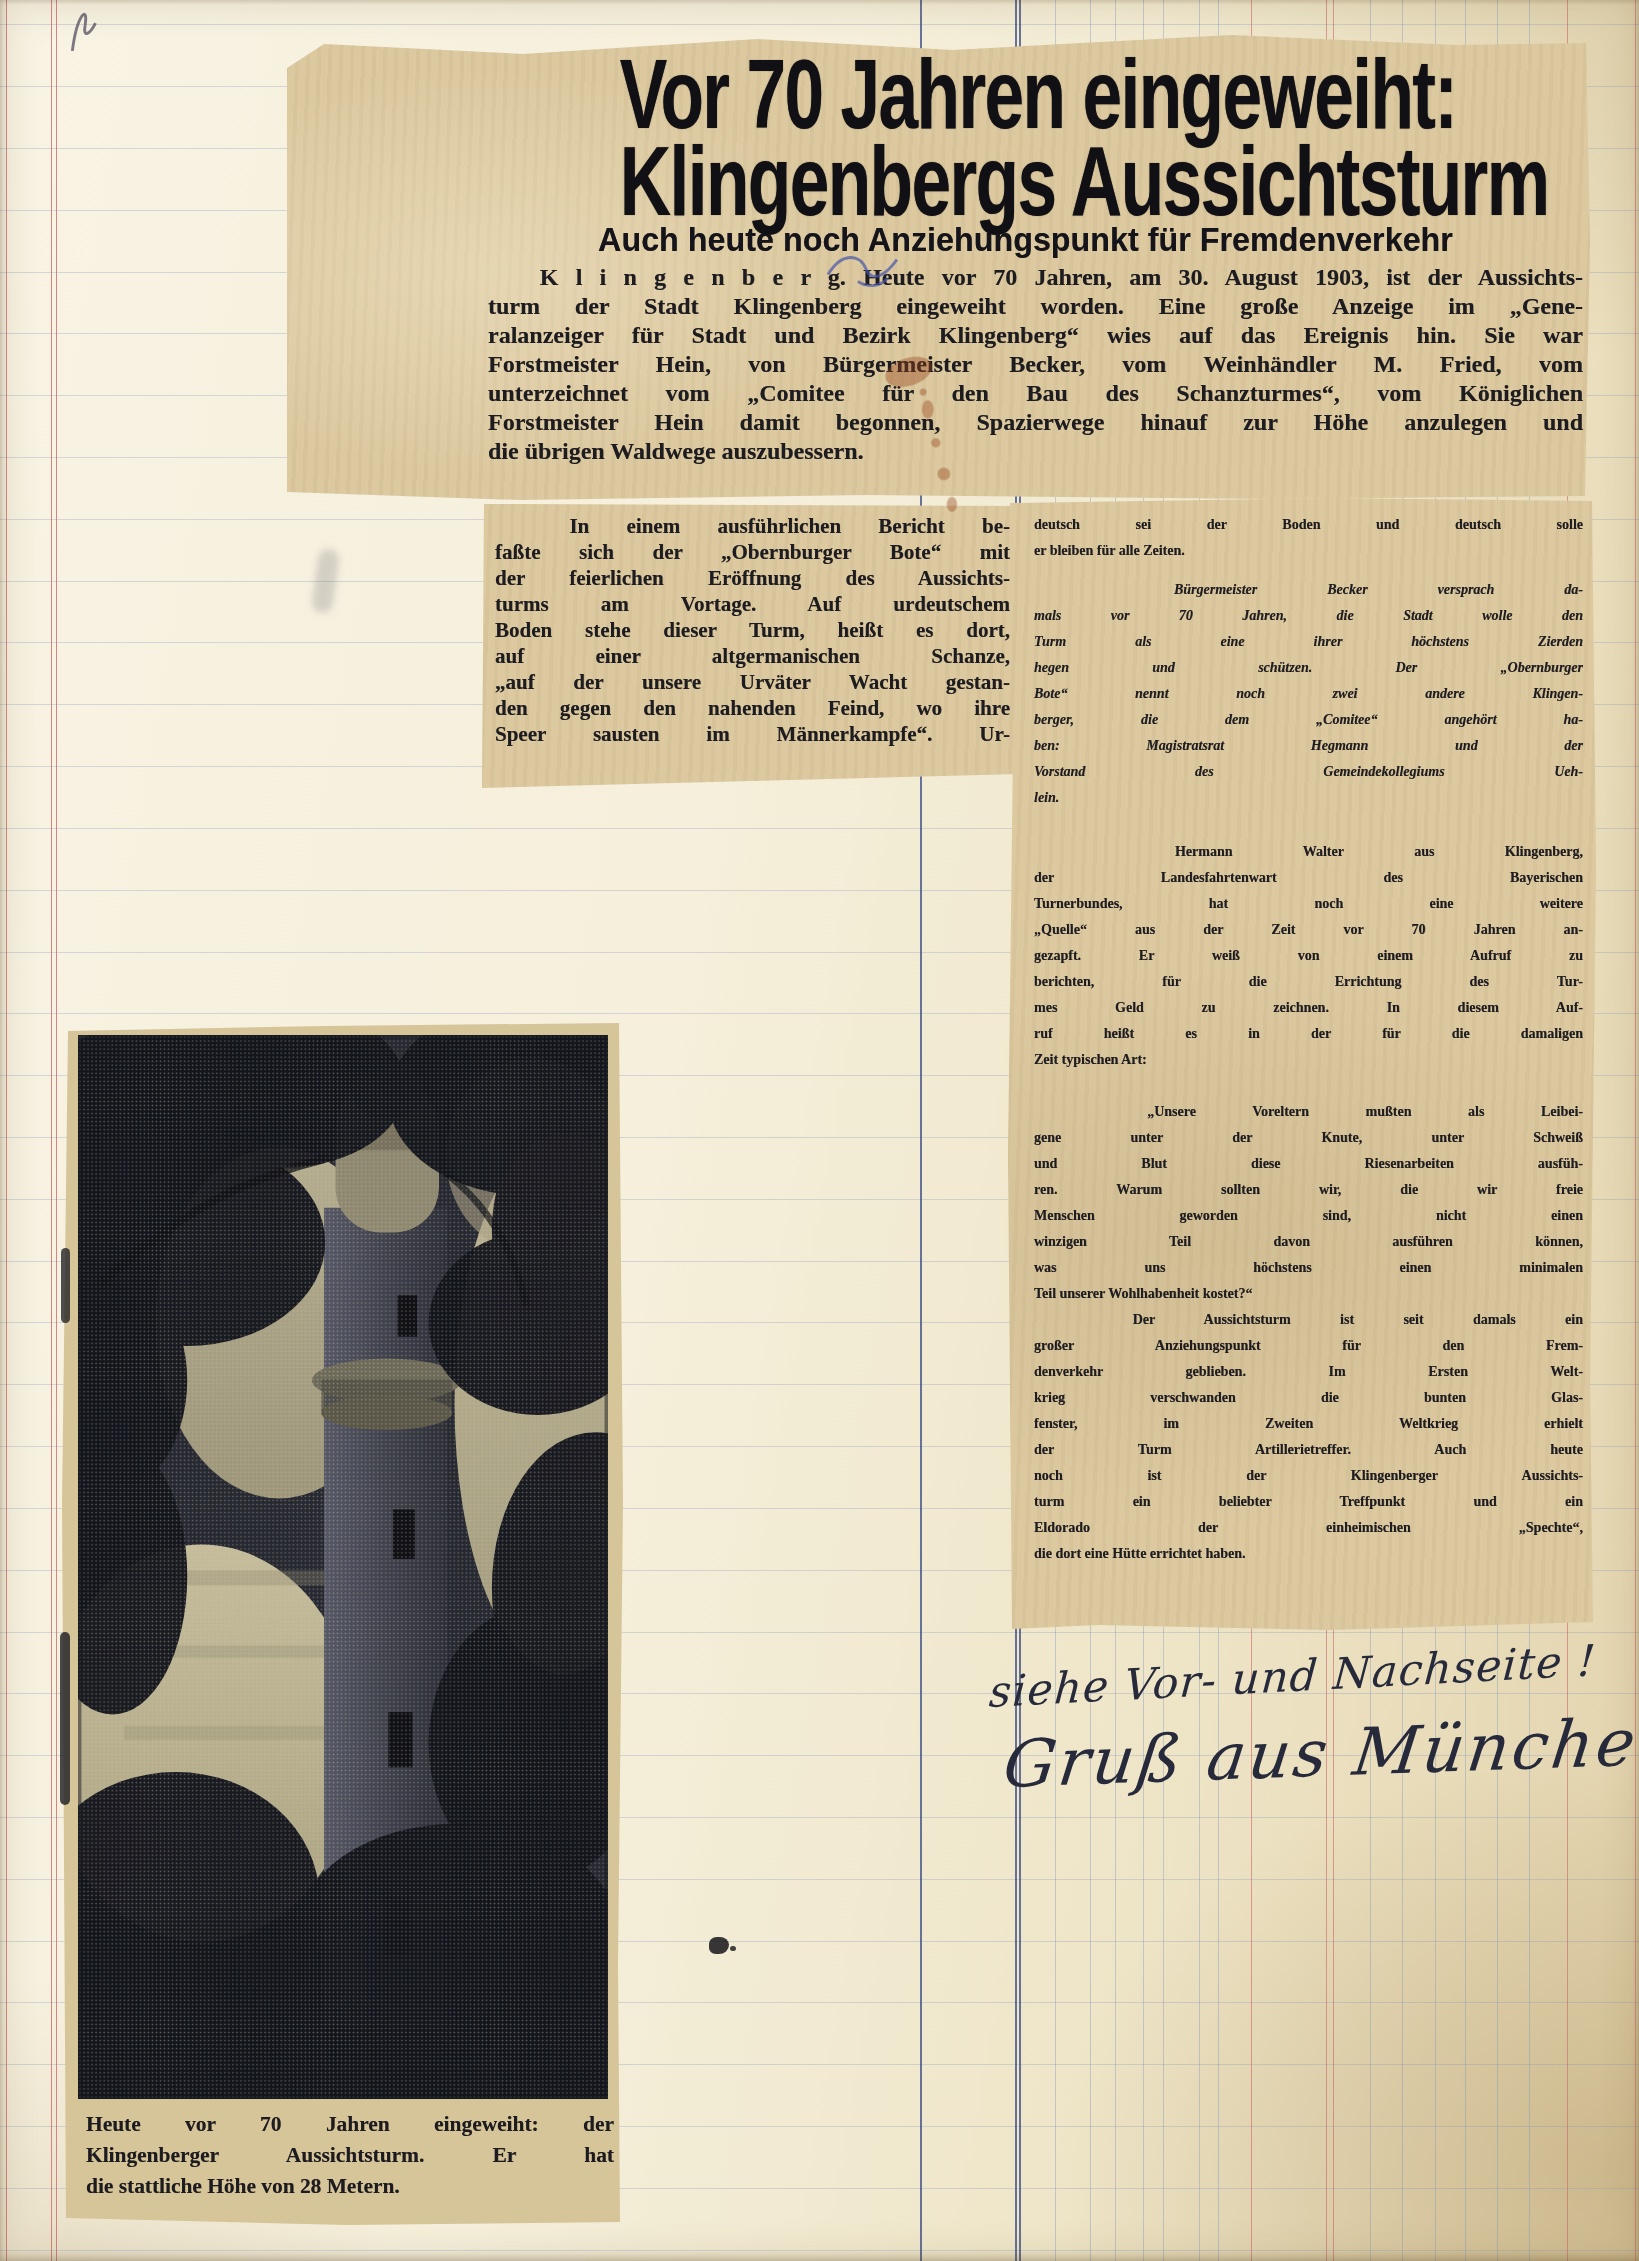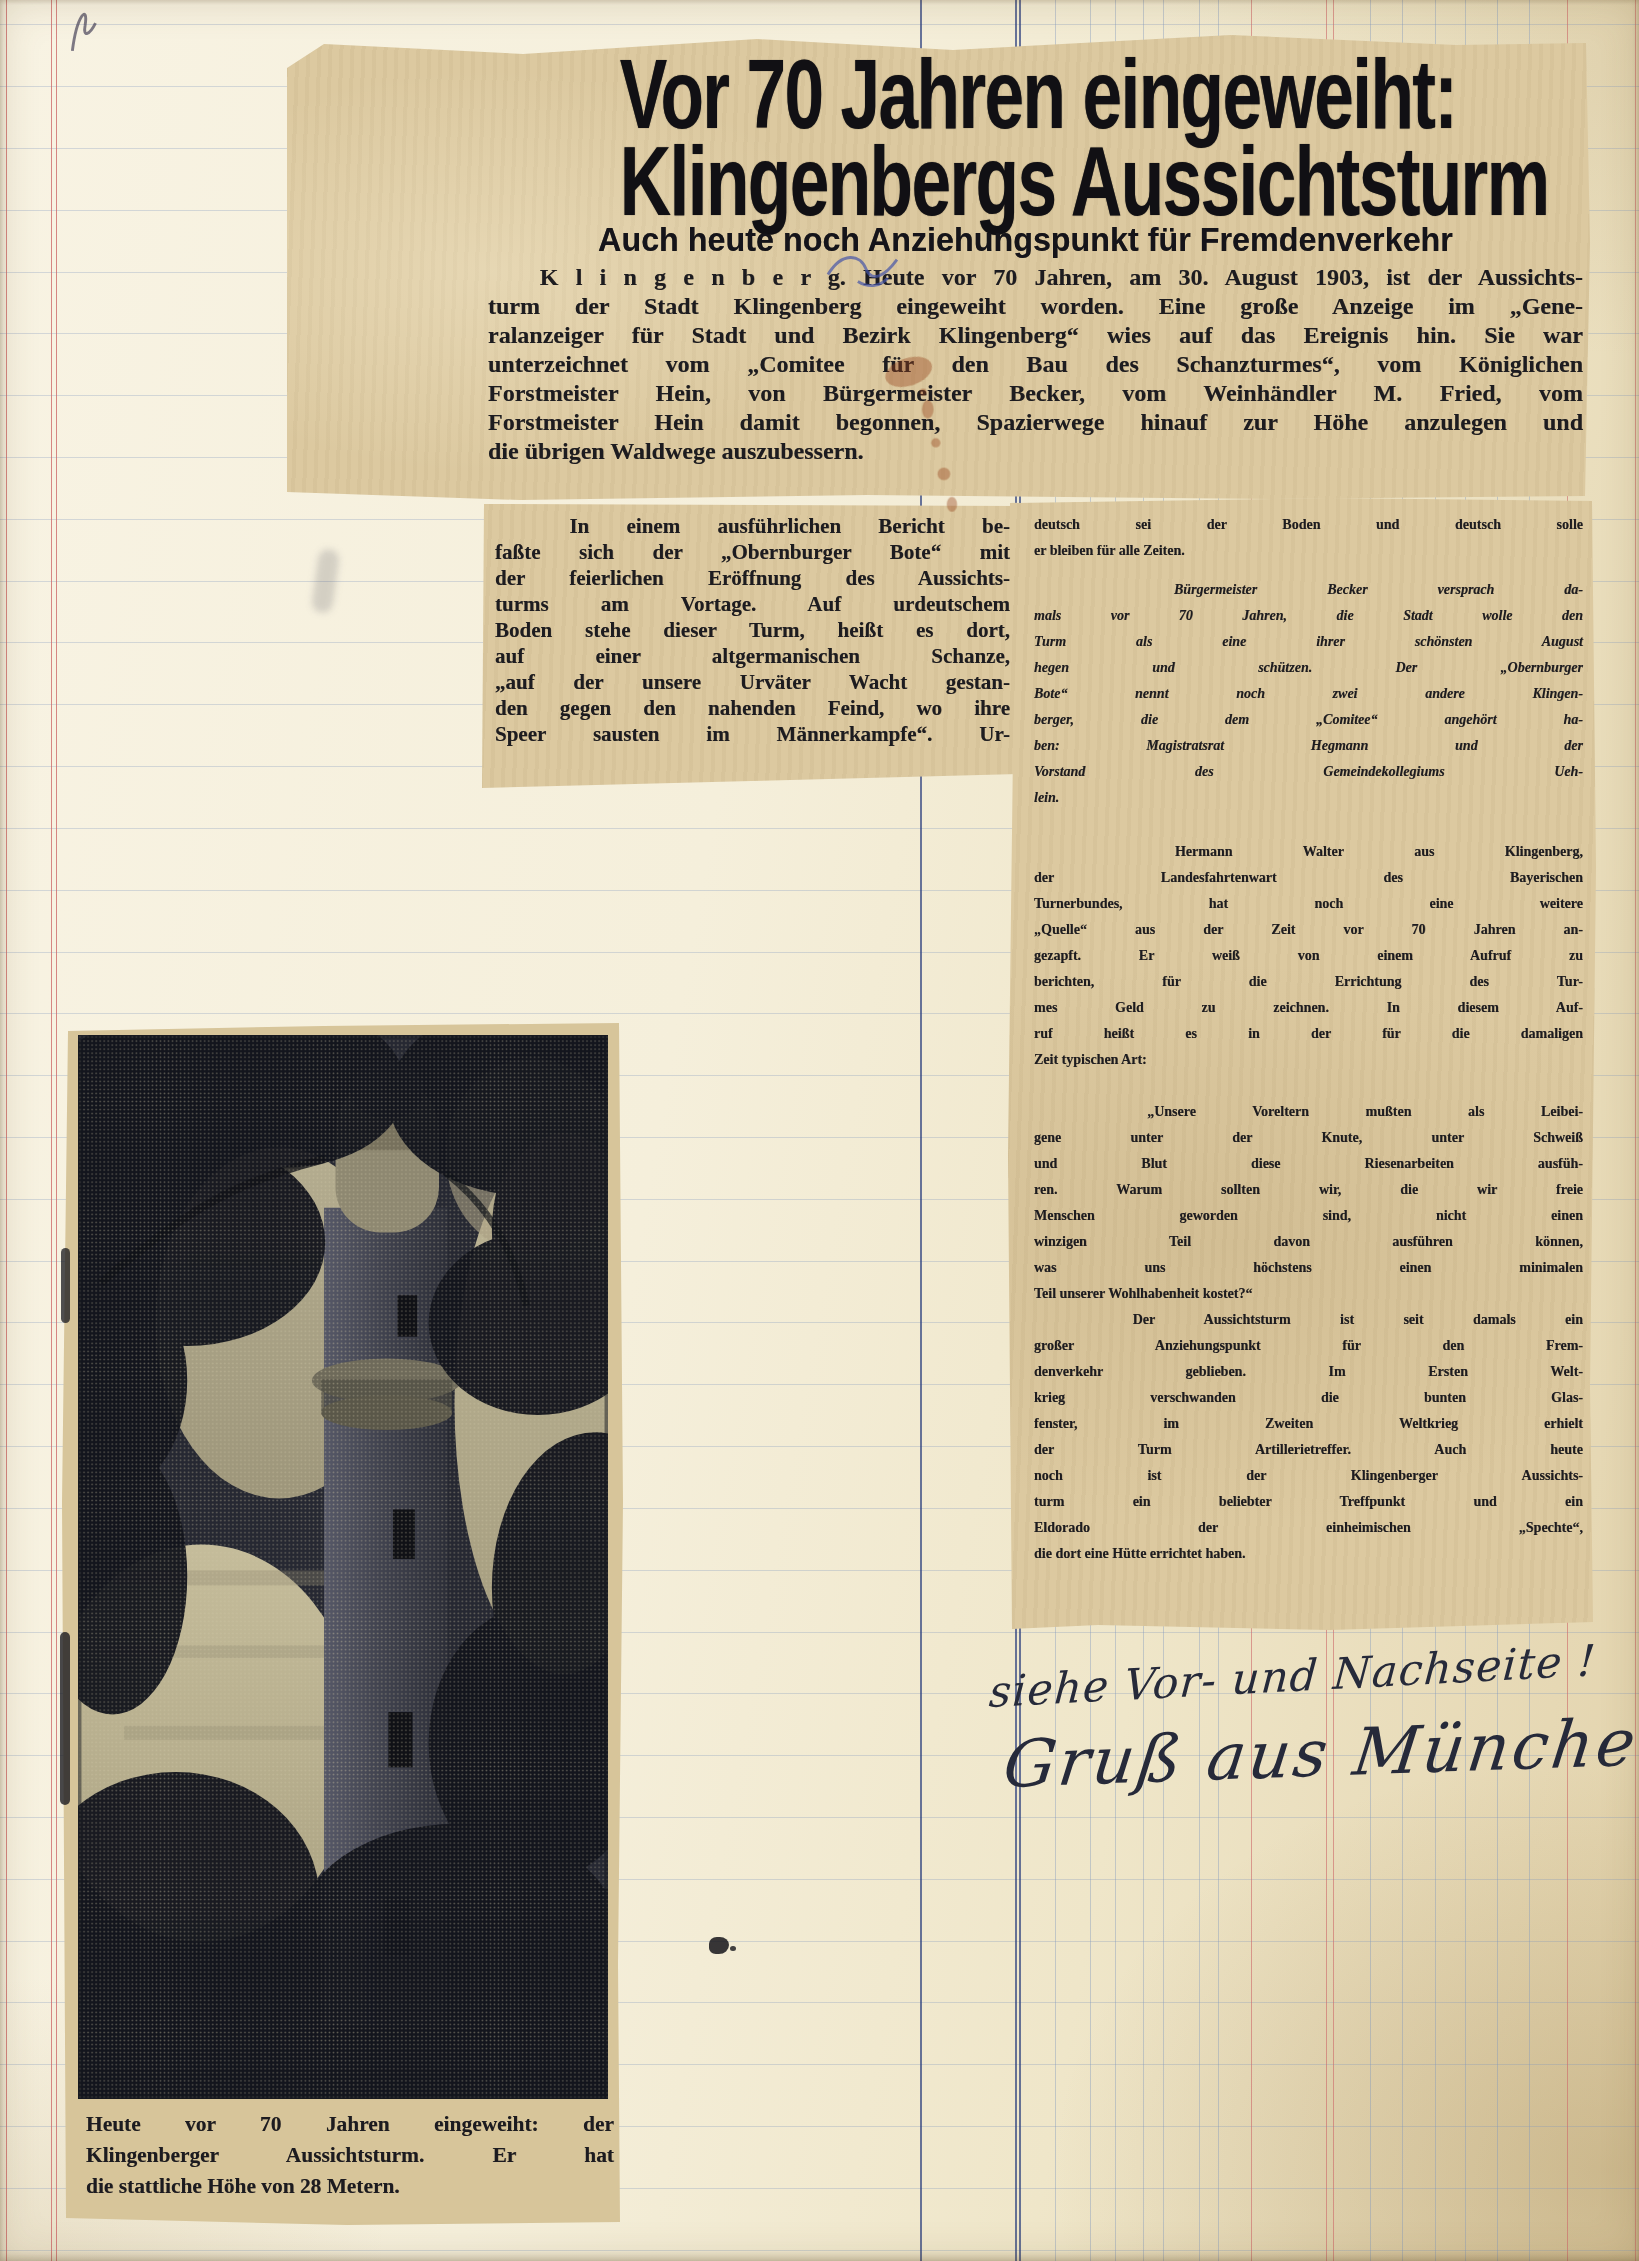--- a/index.html
+++ b/index.html
@@ -147,22 +147,22 @@
   <div class="piece piece-a">
     <div class="hl-wrap">
       <div class="hl">Vor 70 Jahren eingeweiht:</div>
       <div class="hl">Klingenbergs Aussichtsturm</div>
     </div>
     <div class="subhead">Auch heute noch Anziehungspunkt für Fremdenverkehr</div>
     <div class="textblock lead">
         <div class="jline">&nbsp;&nbsp;&nbsp;K l i n g e n b e r g. Heute vor 70 Jahren, am 30. August 1903, ist der Aussichts-</div>
         <div class="jline">turm der Stadt Klingenberg eingeweiht worden. Eine große Anzeige im „Gene-</div>
         <div class="jline">ralanzeiger für Stadt und Bezirk Klingenberg“ wies auf das Ereignis hin. Sie war</div>
+        <div class="jline">Forstmeister Hein, von Bürgermeister Becker, vom Weinhändler M. Fried, vom</div>
         <div class="jline">unterzeichnet vom „Comitee für den Bau des Schanzturmes“, vom Königlichen</div>
-        <div class="jline">Forstmeister Hein, von Bürgermeister Becker, vom Weinhändler M. Fried, vom</div>
         <div class="jline">Forstmeister Hein damit begonnen, Spazierwege hinauf zur Höhe anzulegen und</div>
         <div class="jline">die übrigen Waldwege auszubessern.</div>
       </div>
   </div>
 
   <div class="piece piece-b">
     <div class="textblock colL continued">
         <div class="jline">&nbsp;&nbsp;In einem ausführlichen Bericht be-</div>
         <div class="jline">faßte sich der „Obernburger Bote“ mit</div>
         <div class="jline">der feierlichen Eröffnung des Aussichts-</div>
@@ -176,21 +176,21 @@
   </div>
 
   <div class="piece piece-c">
     <div class="textblock colR p1">
         <div class="jline">deutsch sei der Boden und deutsch solle</div>
         <div class="jline">er bleiben für alle Zeiten.</div>
       </div>
     <div class="textblock colR p2">
         <div class="jline">&nbsp;&nbsp;Bürgermeister Becker versprach da-</div>
         <div class="jline">mals vor 70 Jahren, die Stadt wolle den</div>
-        <div class="jline">Turm als eine ihrer schönsten August</div>
+        <div class="jline">Turm als eine ihrer höchstens Zierden</div>
         <div class="jline">hegen und schützen. Der „Obernburger</div>
         <div class="jline">Bote“ nennt noch zwei andere Klingen-</div>
         <div class="jline">berger, die dem „Comitee“ angehört ha-</div>
         <div class="jline">ben: Magistratsrat Hegmann und der</div>
         <div class="jline">Vorstand des Gemeindekollegiums Ueh-</div>
         <div class="jline">lein.</div>
       </div>
     <div class="textblock colR p3">
         <div class="jline">&nbsp;&nbsp;Hermann Walter aus Klingenberg,</div>
         <div class="jline">der Landesfahrtenwart des Bayerischen</div>

